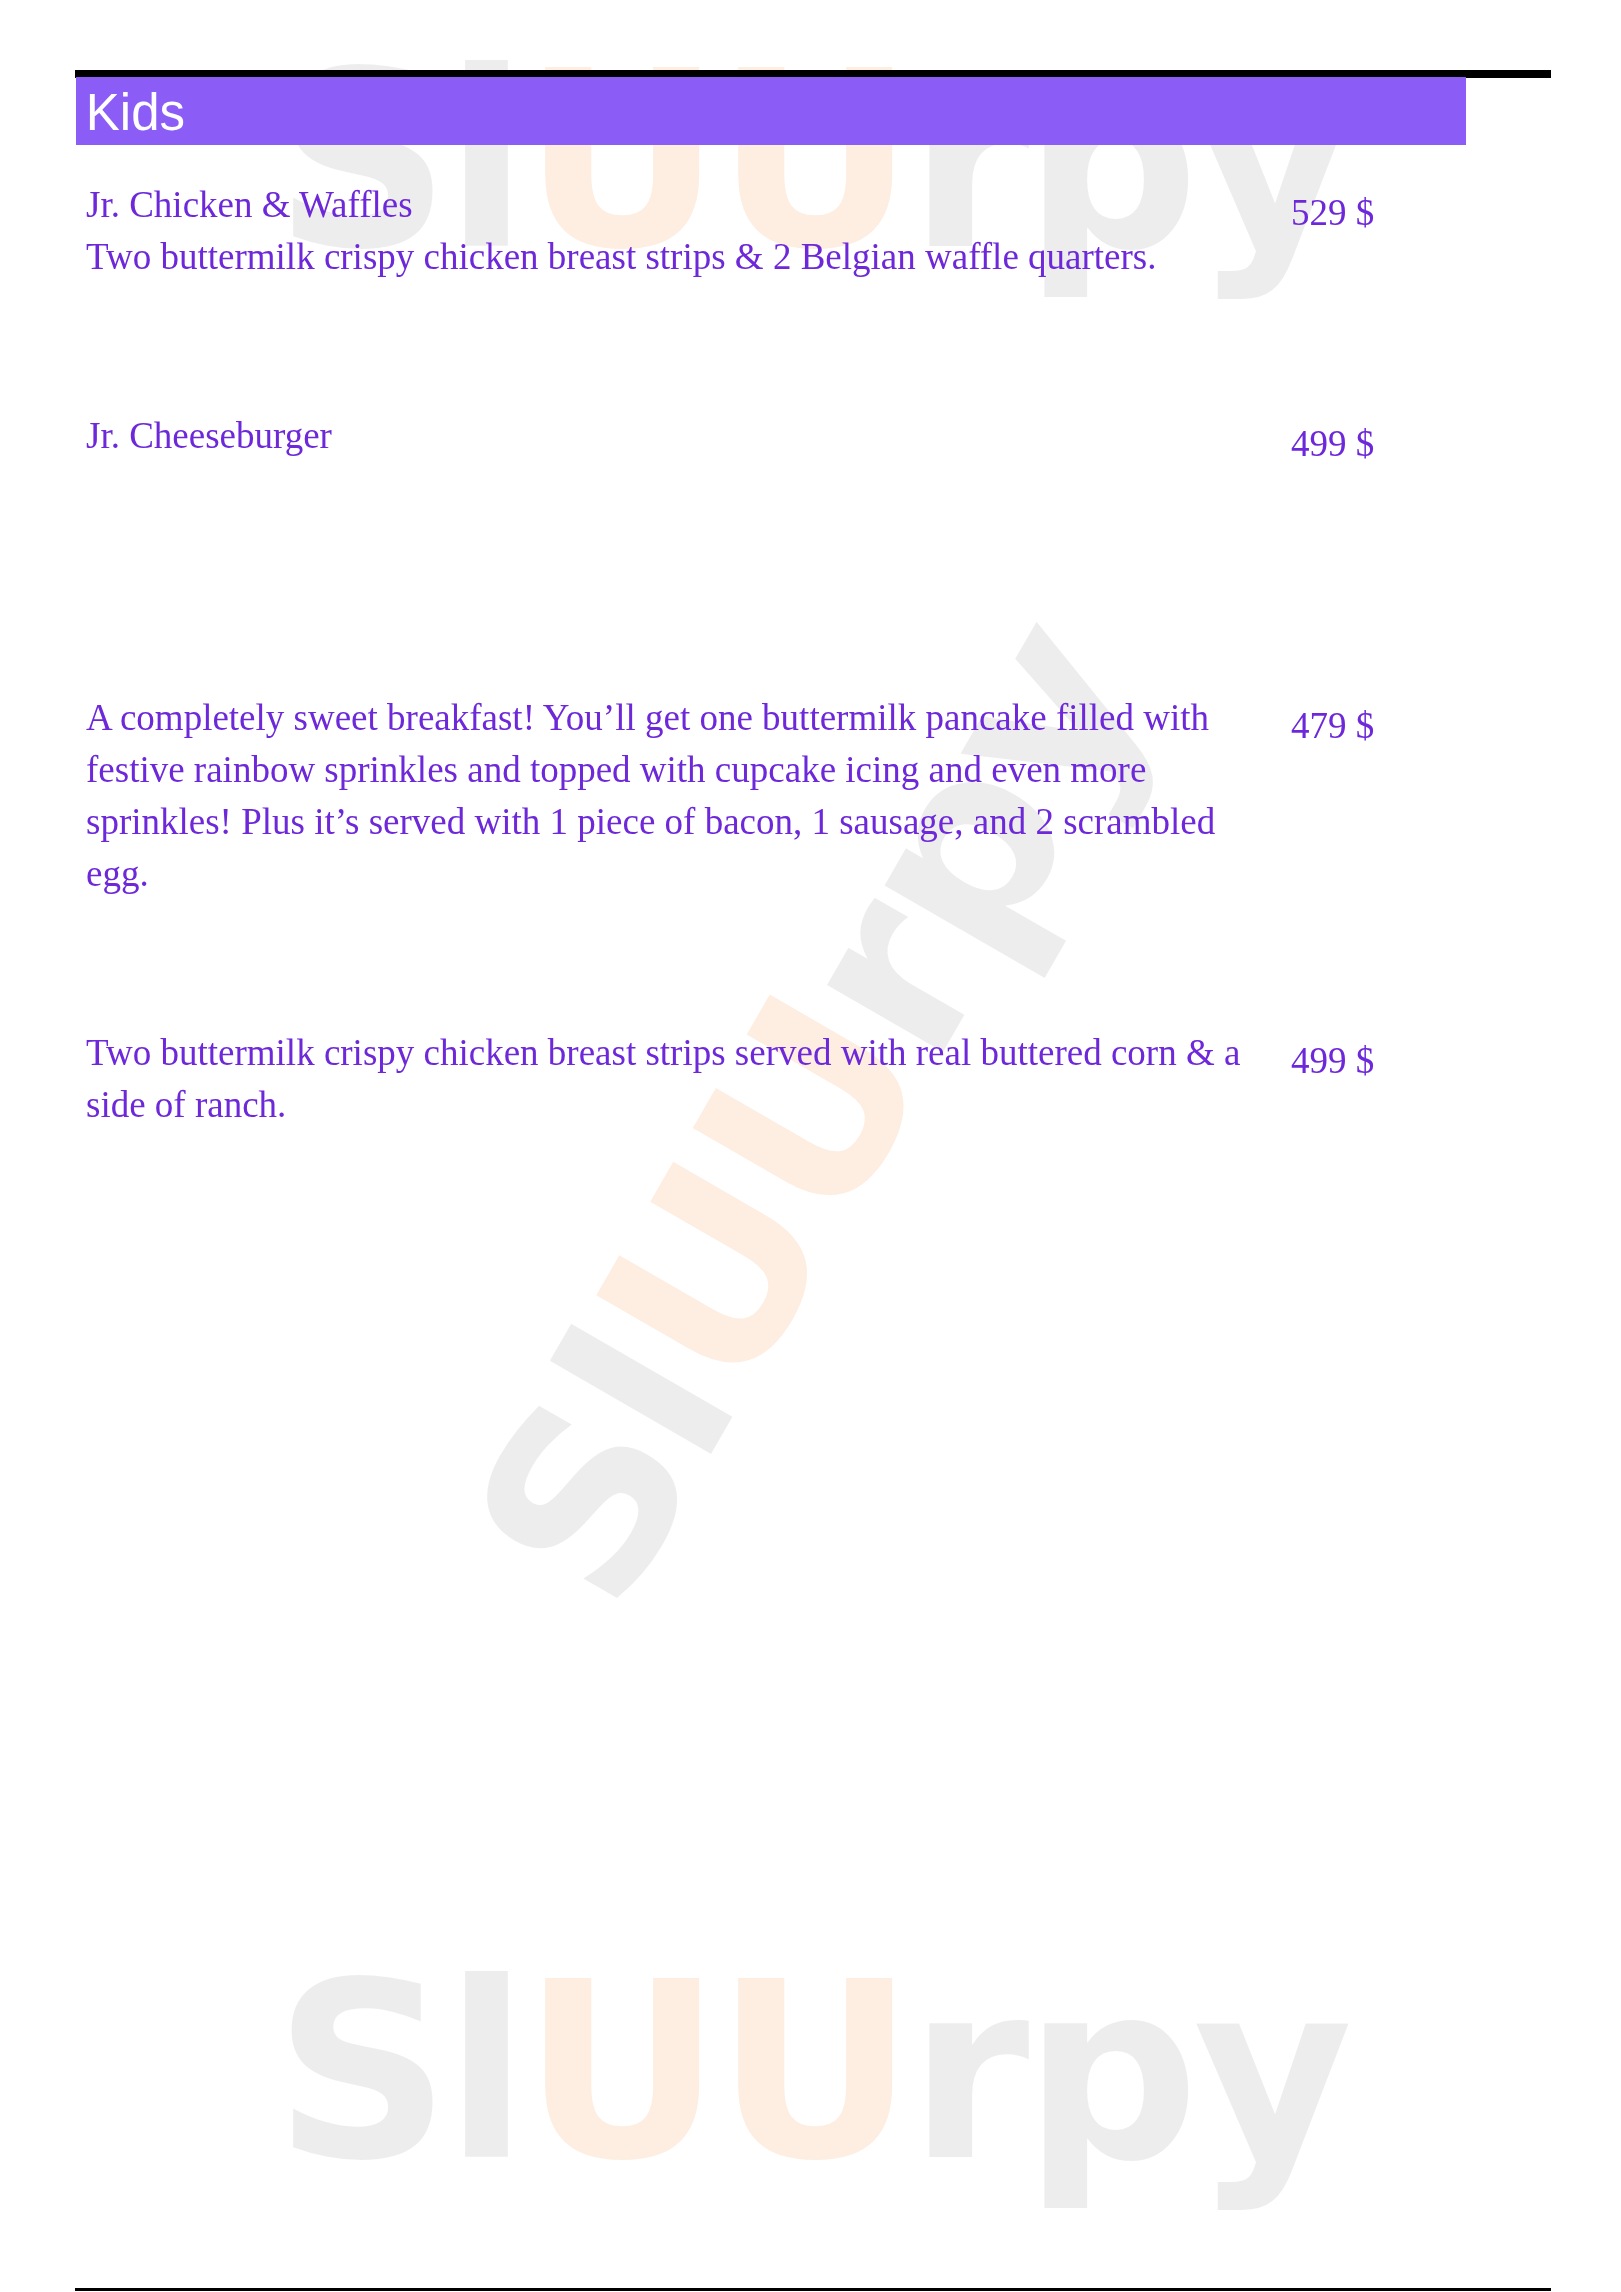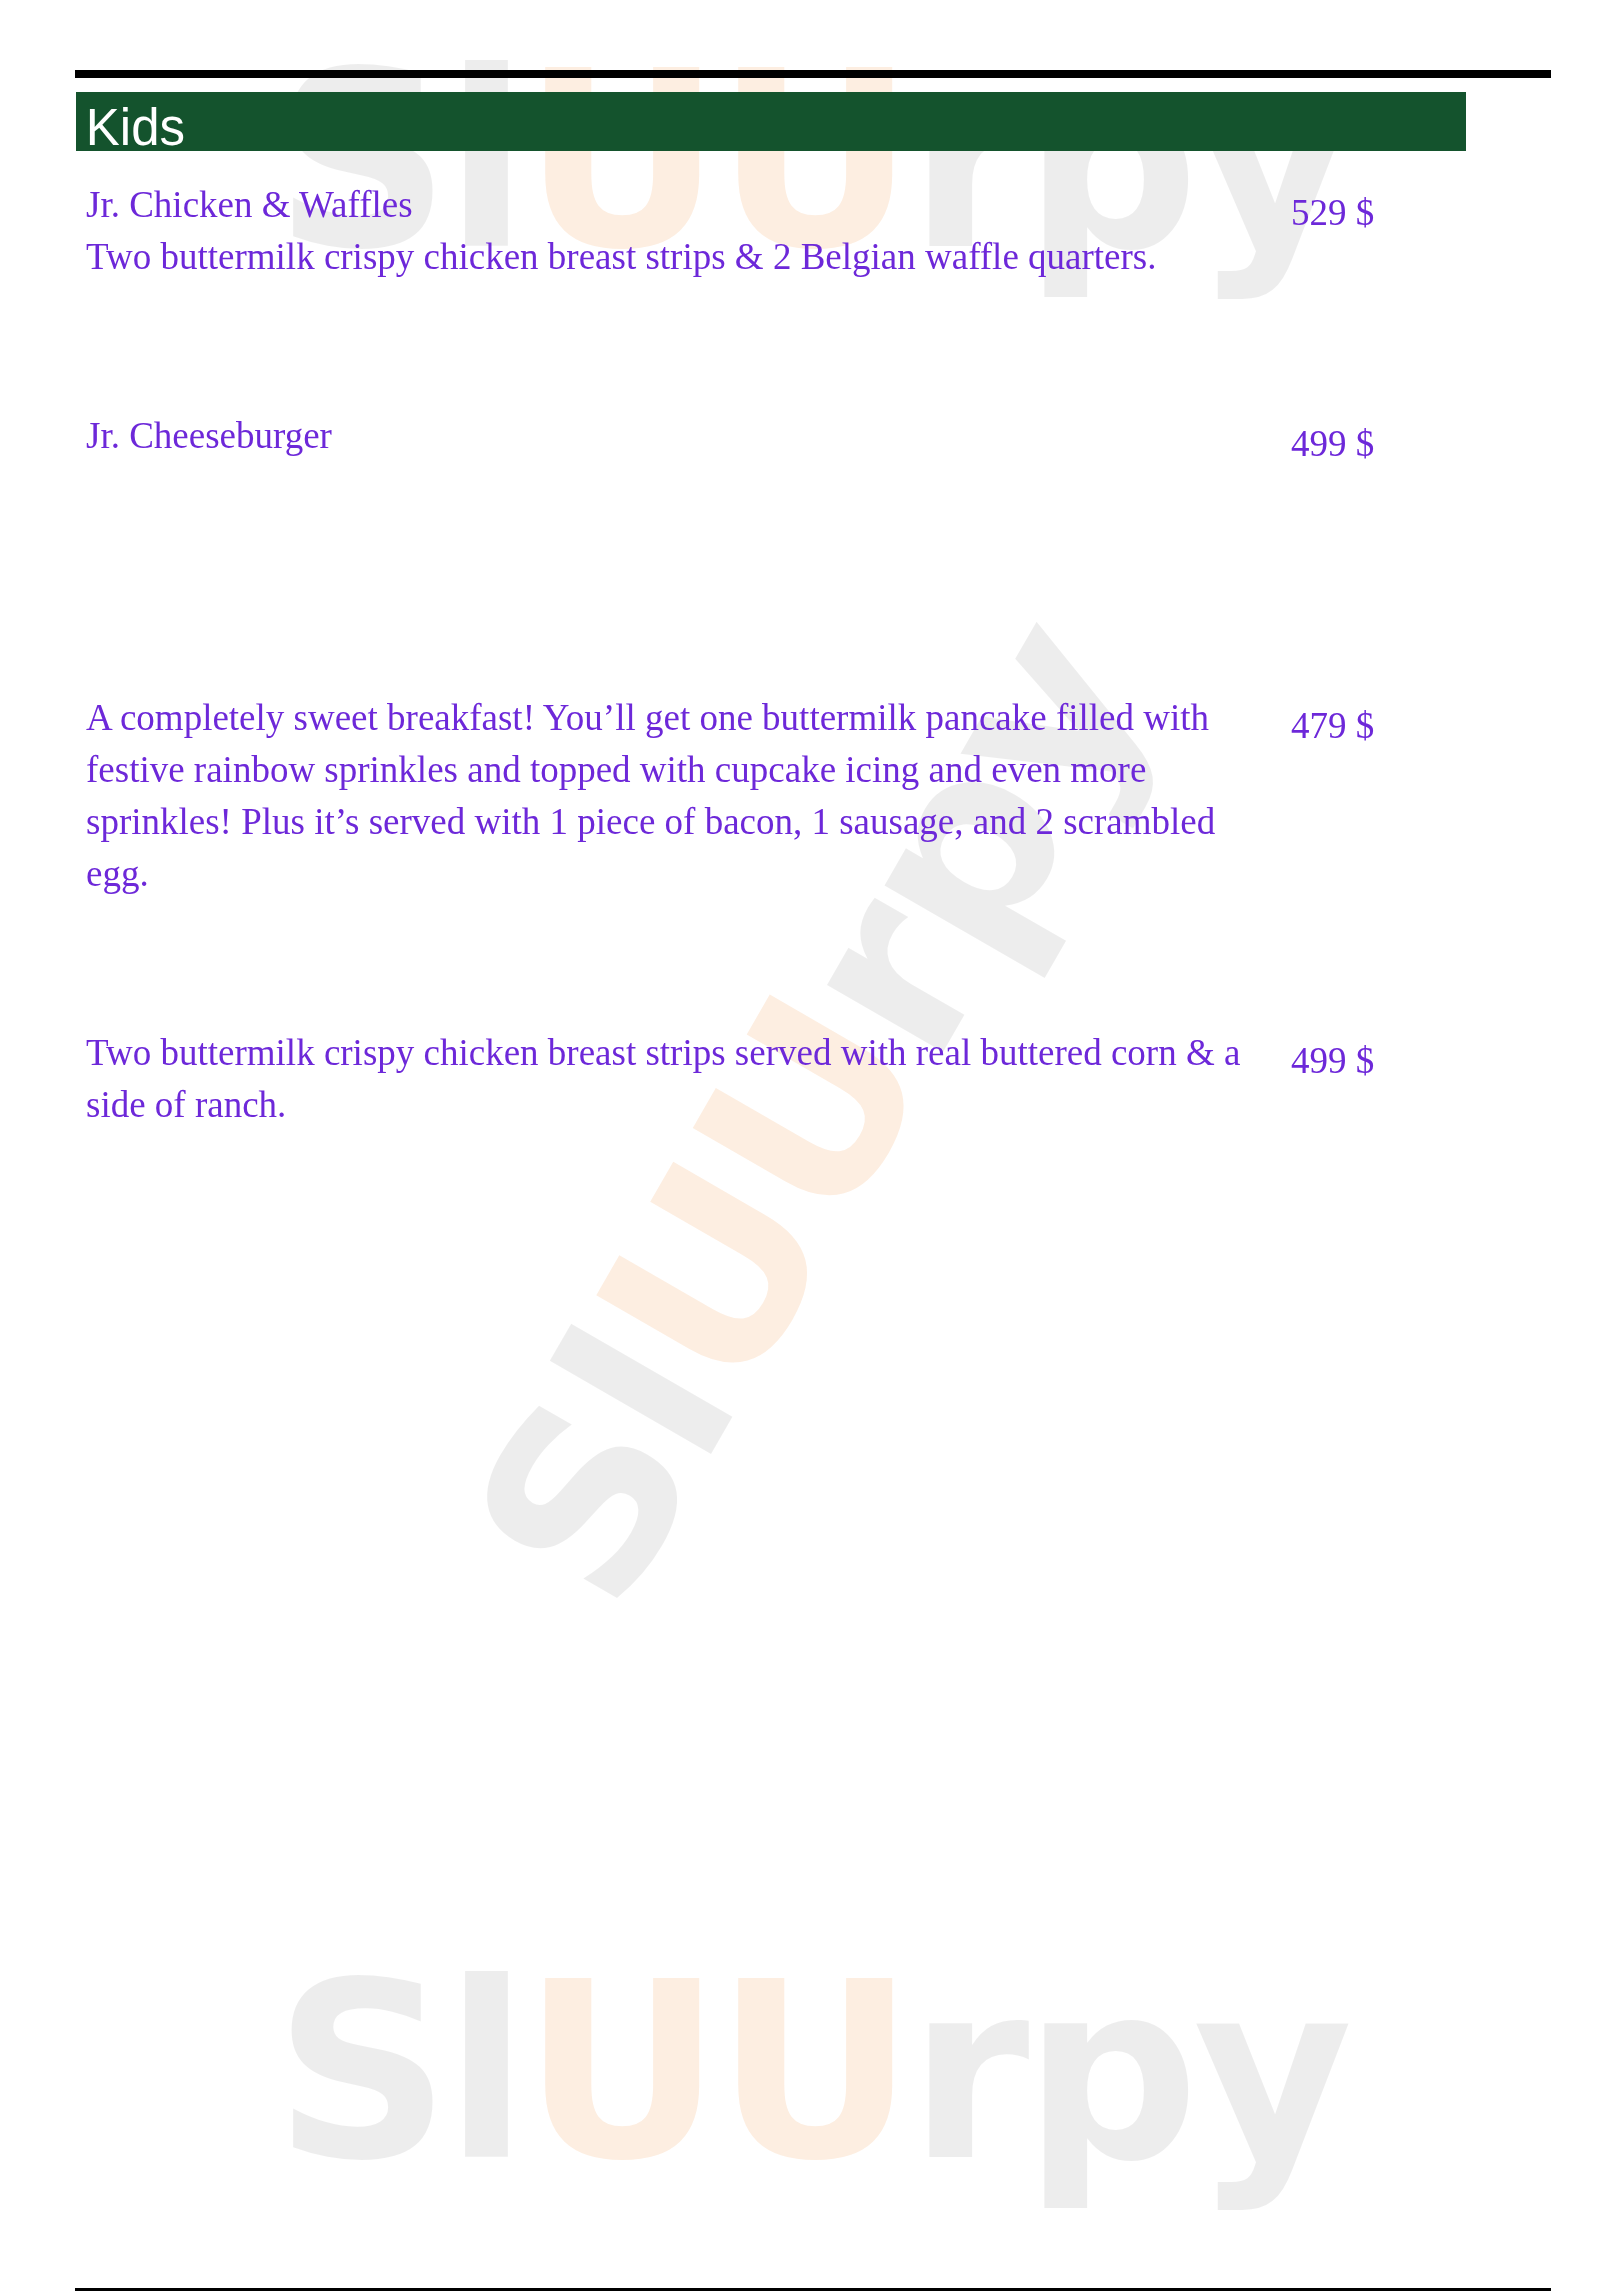--- a/index.html
+++ b/index.html
@@ -10,22 +10,22 @@
       font-size: 245px; letter-spacing: -5.9px; line-height: 1;
       color: rgba(0,0,0,0.07); pointer-events: none; white-space: nowrap;
     }
     .watermark .u { color: rgba(236,118,10,0.12); }
     .wm1 { top: 39px; }
     .wm2 { top: 990px; transform: rotate(-60deg); transform-origin: 50% 50%; }
     .wm3 { top: 1950px; }
     .top-rule { position: absolute; left: 75px; top: 70px; width: 1476px; height: 7.8px; background: #000000; }
     .bottom-rule { position: absolute; left: 75px; top: 2288px; width: 1476px; height: 2.9px; background: #000000; }
     .section-header {
-      position: absolute; left: 76px; top: 92px; width: 1390px; height: 59px;
-      background: #14532d;
+      position: absolute; left: 76px; top: 77px; width: 1390px; height: 68px;
+      background: #8b5cf6;
     }
     .section-title {
       position: absolute; left: 9.8px; top: 5.9px;
       font-family: "Liberation Sans", sans-serif; font-size: 51px; color: #ffffff; line-height: 59px;
     }
     .item { position: absolute; left: 86px; width: 1421px; font-family: "Liberation Serif", serif; font-size: 37px; color: #6d28d9; line-height: 52px; }
     .item-name { display: block; }
     .item-desc { display: block; width: 1157px; }
     .item-price { position: absolute; left: 1205px; top: 8px; white-space: nowrap; }
   </style>

